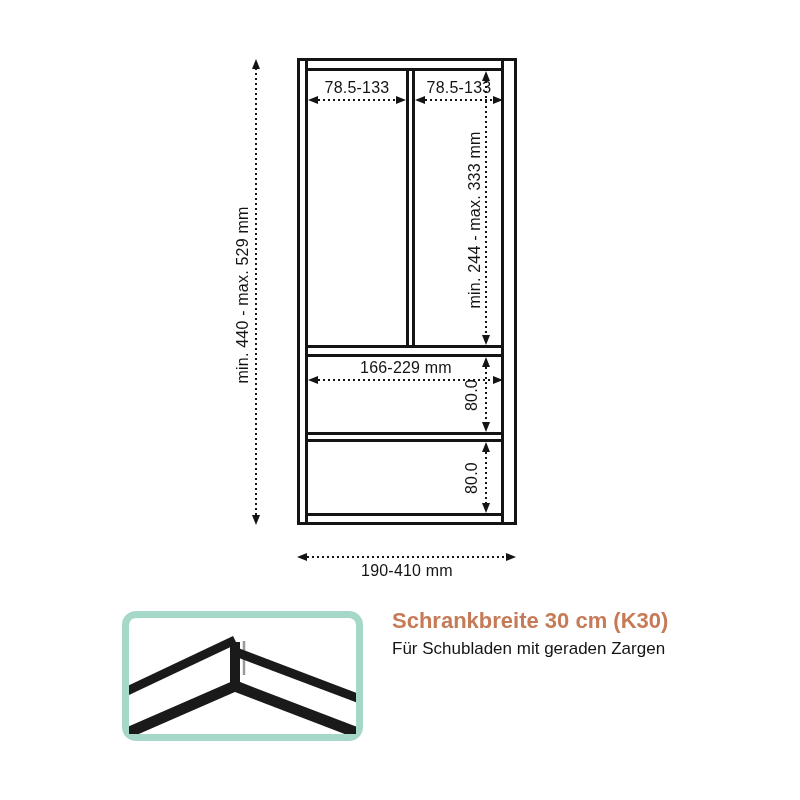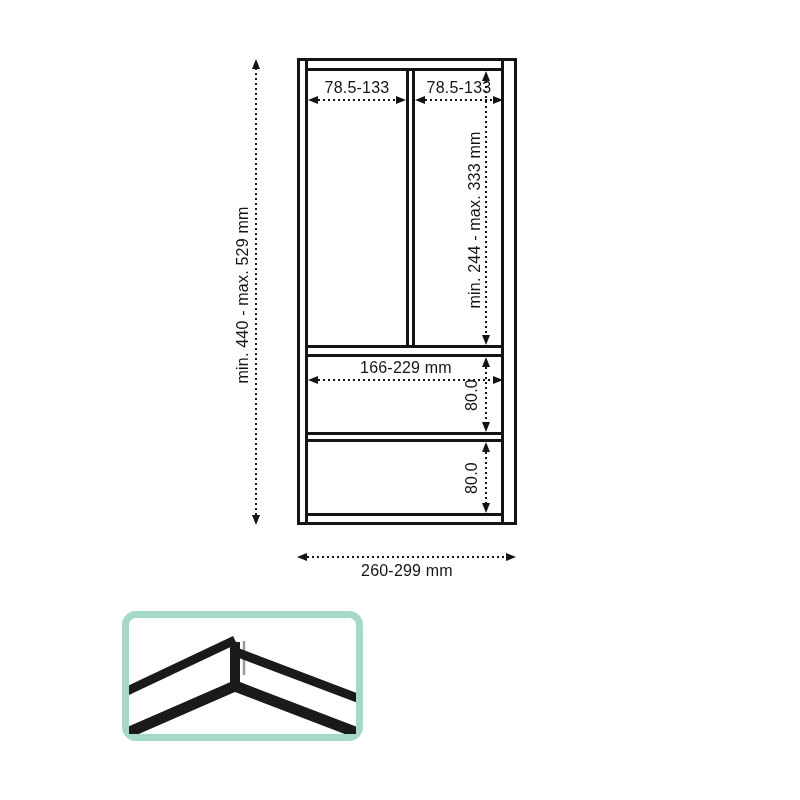--- a/index.html
+++ b/index.html
@@ -144,34 +144,36 @@
     <div class="ah ah-up" style="left:482px; top:442px;"></div>
     <div class="dot-v" style="left:485px; top:452px; height:52px;"></div>
     <div class="ah ah-down" style="left:482px; top:503px;"></div>
     <div class="dim-label rot" style="left:452px; top:469px; width:40px; height:18px;">80.0</div>
   </div>
 
   <div>
     <div class="ah ah-left" style="left:297px; top:553px;"></div>
     <div class="dot-h" style="left:307px; top:556px; width:200px;"></div>
     <div class="ah ah-right" style="left:506px; top:553px;"></div>
-    <div class="dim-label" style="left:297px; top:562px; width:220px;">260-299 mm</div>
+    <div class="dim-label" style="left:297px; top:562px; width:220px;">190-410 mm</div>
   </div>
 
   <div class="icon-box">
     <svg width="227" height="116" viewBox="0 0 227 116" style="position:absolute; left:0; top:0;">
 
       <line x1="115" y1="23" x2="115" y2="57" stroke="#9a9a9a" stroke-width="2.5"></line>
 
       <line x1="-4" y1="74" x2="106" y2="22" stroke="#1a1a1a" stroke-width="9"></line>
 
       <line x1="106" y1="24" x2="106" y2="70" stroke="#1a1a1a" stroke-width="10"></line>
 
       <line x1="107" y1="34" x2="231" y2="81" stroke="#1a1a1a" stroke-width="9"></line>
 
       <line x1="-4" y1="116" x2="106" y2="68" stroke="#1a1a1a" stroke-width="11"></line>
 
       <line x1="106" y1="68" x2="231" y2="116" stroke="#1a1a1a" stroke-width="11"></line>
     </svg>
   </div>
 
+  <div class="caption-title">Schrankbreite 30 cm (K30)</div>
+  <div class="caption-subtitle">Für Schubladen mit geraden Zargen</div>
 
 </div>
 
 </body></html>

